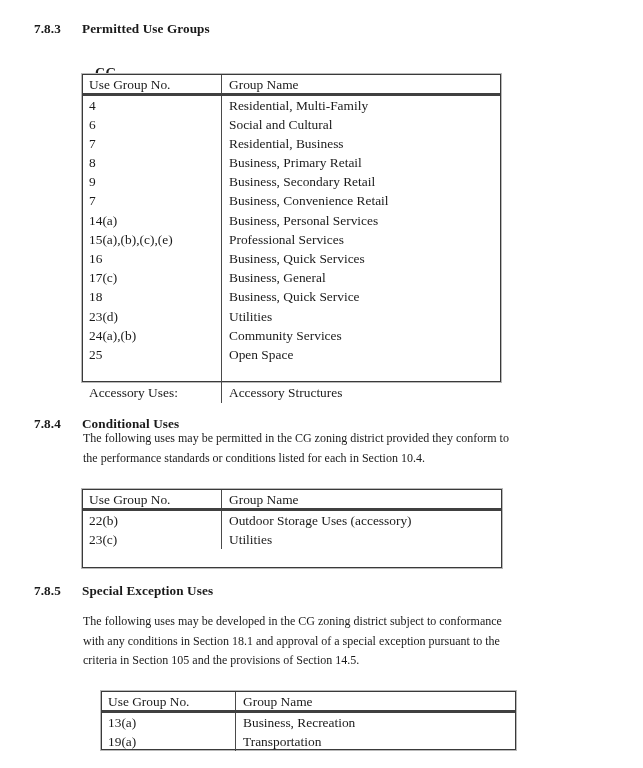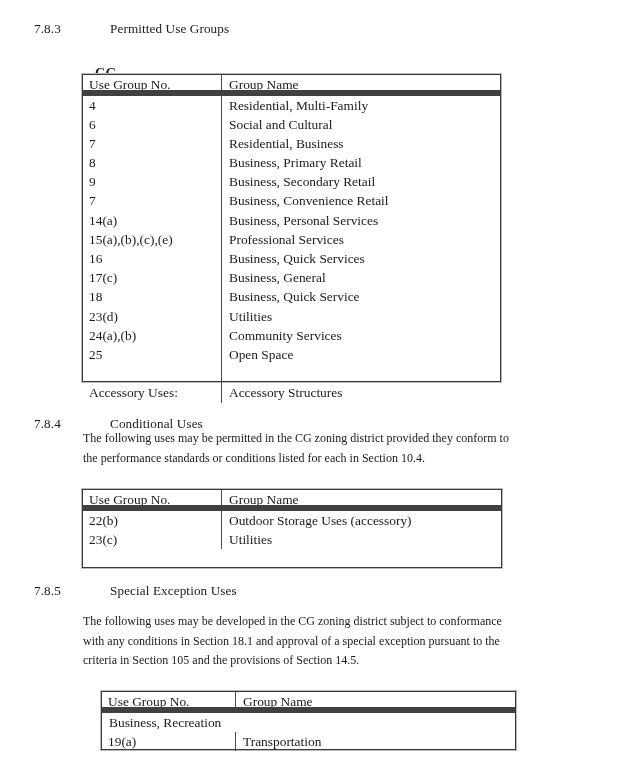--- a/index.html
+++ b/index.html
@@ -21,25 +21,24 @@
     position: relative;
     width: 643px;
     height: 768px;
   }
 
   
   .section-heading {
     position: absolute;
     display: flex;
     align-items: baseline;
-    font-weight: normal;
+    font-weight: bold;
     font-size: 13.2px;
     letter-spacing: 0.1px;
     white-space: nowrap;
-    gap: 28px;
   }
   .section-heading .sec-num {
     width: 48px;
     flex: 0 0 48px;
   }
   .section-heading .sec-title {
     padding-left: 0px;
   }
 
   
@@ -68,21 +67,21 @@
     box-sizing: border-box;
   }
   .use-table .trow {
     display: flex;
     font-size: 13.4px;
     line-height: 19.2px;
     height: 19.2px;
     box-sizing: border-box;
   }
   .use-table .trow.header {
-    border-bottom: 6px solid #404040;
+    border-bottom: 3px solid #404040;
     height: 20.5px;
     line-height: 20px;
   }
   .use-table .trow.spacer {
     height: 19.2px;
   }
   .use-table .cell-num {
     box-sizing: border-box;
     padding-left: 6px;
     border-right: 1px solid #4a4a4a;
@@ -232,20 +231,21 @@
     <span class="ln">with any conditions in Section 18.1 and approval of a special exception pursuant to the</span>
     <span class="ln">criteria in Section 105 and the provisions of Section 14.5.</span>
   </div>
 
   <div class="use-table" id="table-special">
     <div class="trow header">
       <div class="cell-num">Use Group No.</div>
       <div class="cell-name">Group Name</div>
     </div>
     <div class="trow">
+      <div class="cell-num">13(a)</div>
       <div class="cell-name">Business, Recreation</div>
     </div>
     <div class="trow">
       <div class="cell-num">19(a)</div>
       <div class="cell-name">Transportation</div>
     </div>
   </div>
 
 </div>
 

